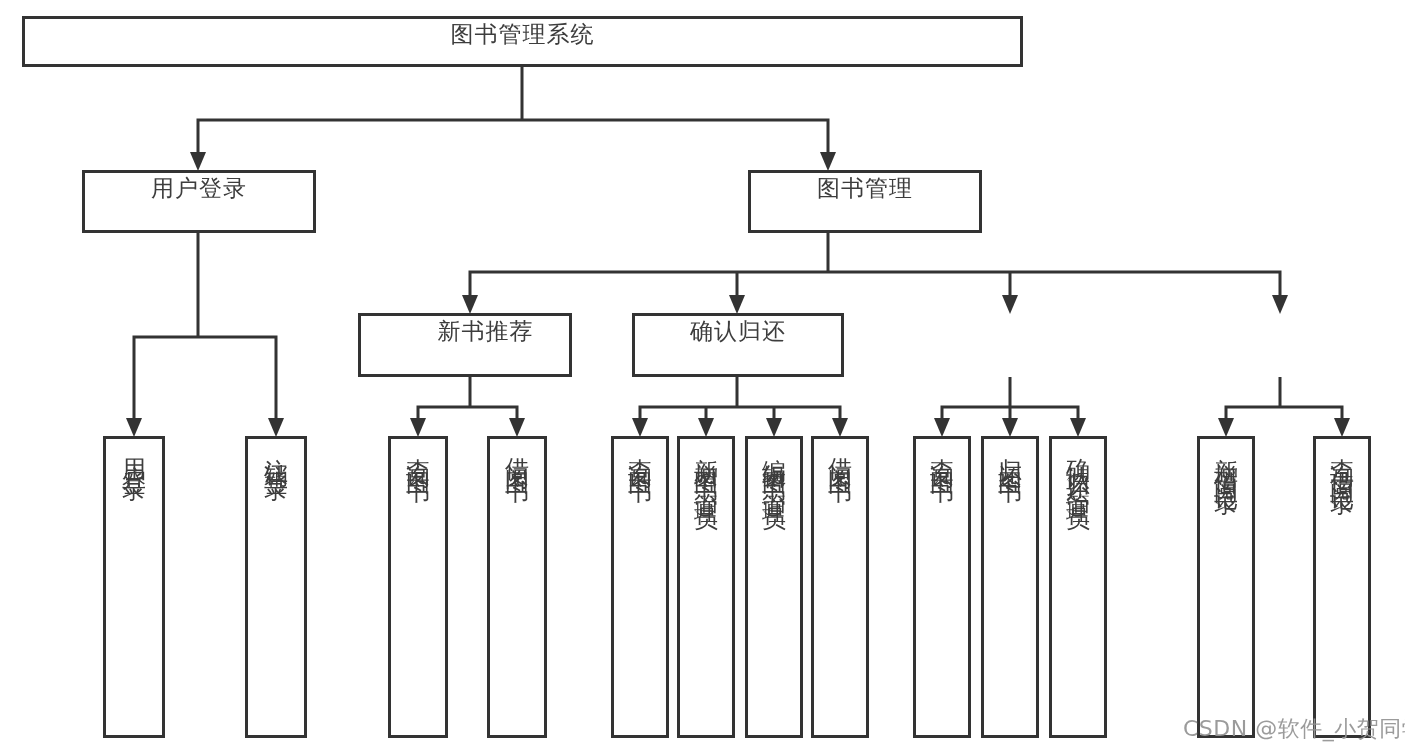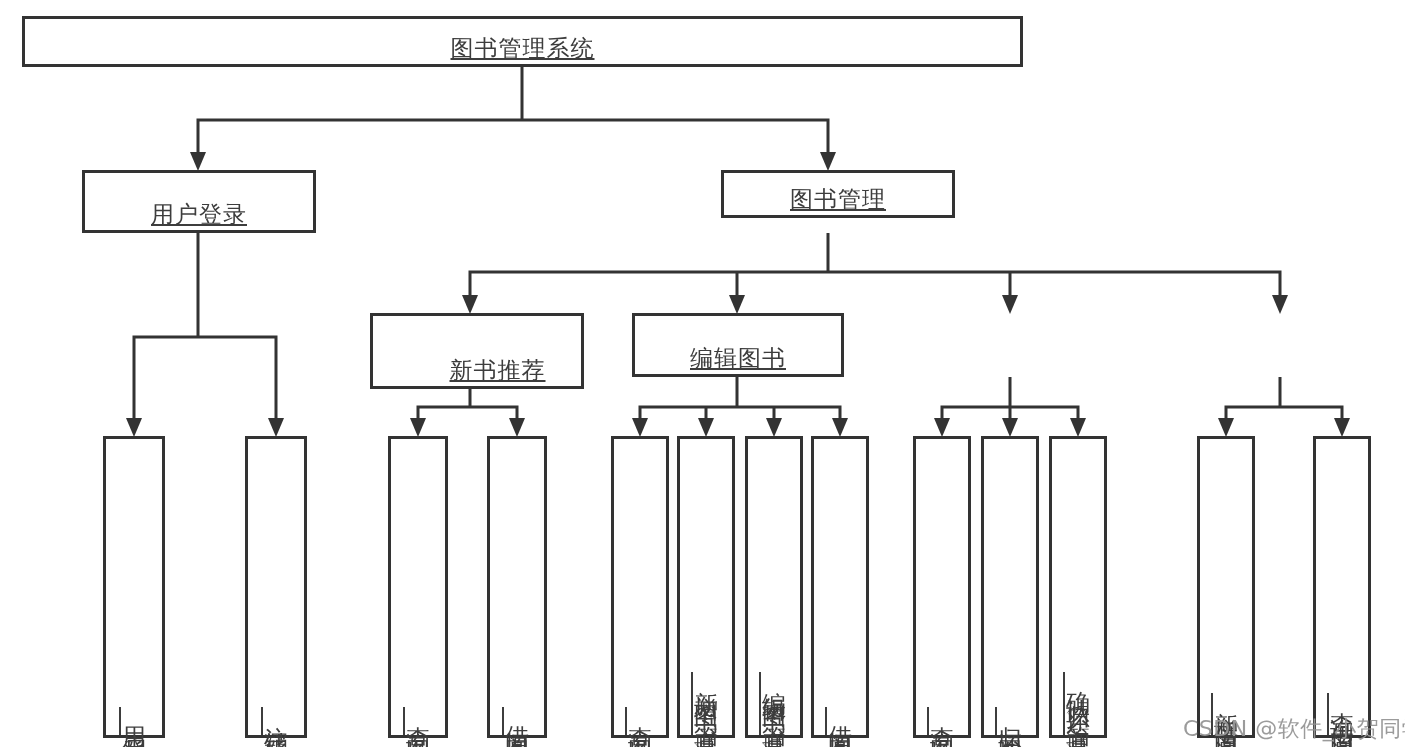--- a/index.html
+++ b/index.html
@@ -22,25 +22,24 @@
     width: 1405px;
     height: 747px;
     z-index: 1;
   }
   .node {
     position: absolute;
     box-sizing: border-box;
     border: 3px solid #333333;
     background: #ffffff;
     display: flex;
-    align-items: flex-end;
+    align-items: flex-start;
     justify-content: center;
     color: #3d3d3d;
     z-index: 2;
-    text-decoration: underline;
   }
   .node.h {
     font-size: 23px;
     letter-spacing: 1px;
   }
   .node.v {
     font-size: 24px;
   }
   .node.v .vtext {
     writing-mode: vertical-rl;
@@ -111,29 +110,29 @@
     </g>
   </svg>
 
   <div class="node h" style="left:22px; top:16px; width:1001px; height:51px;">
     <span>图书管理系统</span>
   </div>
 
   <div class="node h" style="left:82px; top:170px; width:234px; height:63px;">
     <span>用户登录</span>
   </div>
-  <div class="node h" style="left:721px; top:170px; width:234px; height:48px;">
+  <div class="node h" style="left:748px; top:170px; width:234px; height:63px;">
     <span>图书管理</span>
   </div>
 
-  <div class="node h" style="left:370px; top:313px; width:214px; height:76px;padding-left:41px;">
+  <div class="node h" style="left:358px; top:313px; width:214px; height:64px;padding-left:41px;">
     <span>新书推荐</span>
   </div>
   <div class="node h" style="left:632px; top:313px; width:212px; height:64px;">
-    <span>编辑图书</span>
+    <span>确认归还</span>
   </div>
 
   <div class="node v" style="left:103px; top:436px; width:62px; height:302px;">
     <span class="vtext">用户登录</span>
   </div>
   <div class="node v" style="left:245px; top:436px; width:62px; height:302px;">
     <span class="vtext">注销登录</span>
   </div>
 
   <div class="node v" style="left:388px; top:436px; width:60px; height:302px;">

